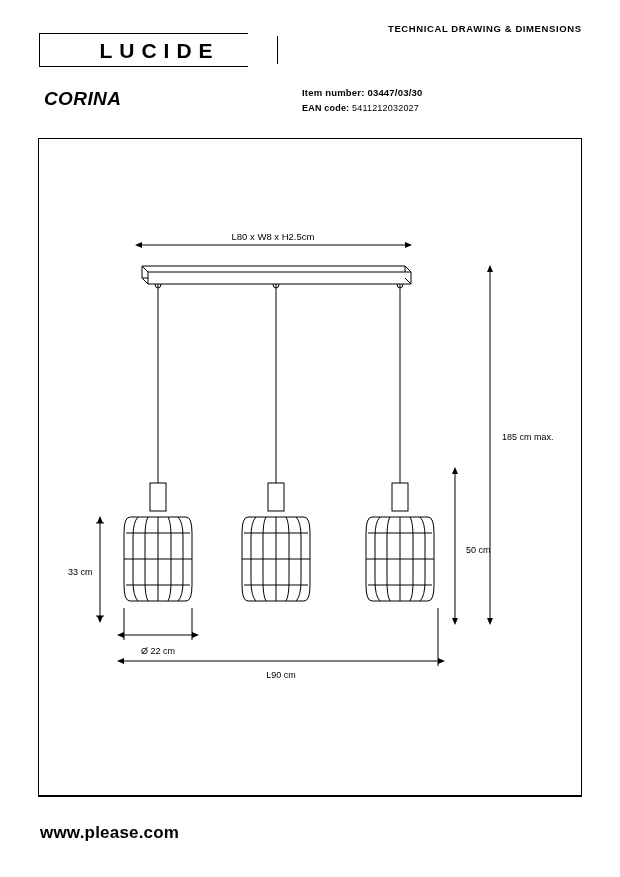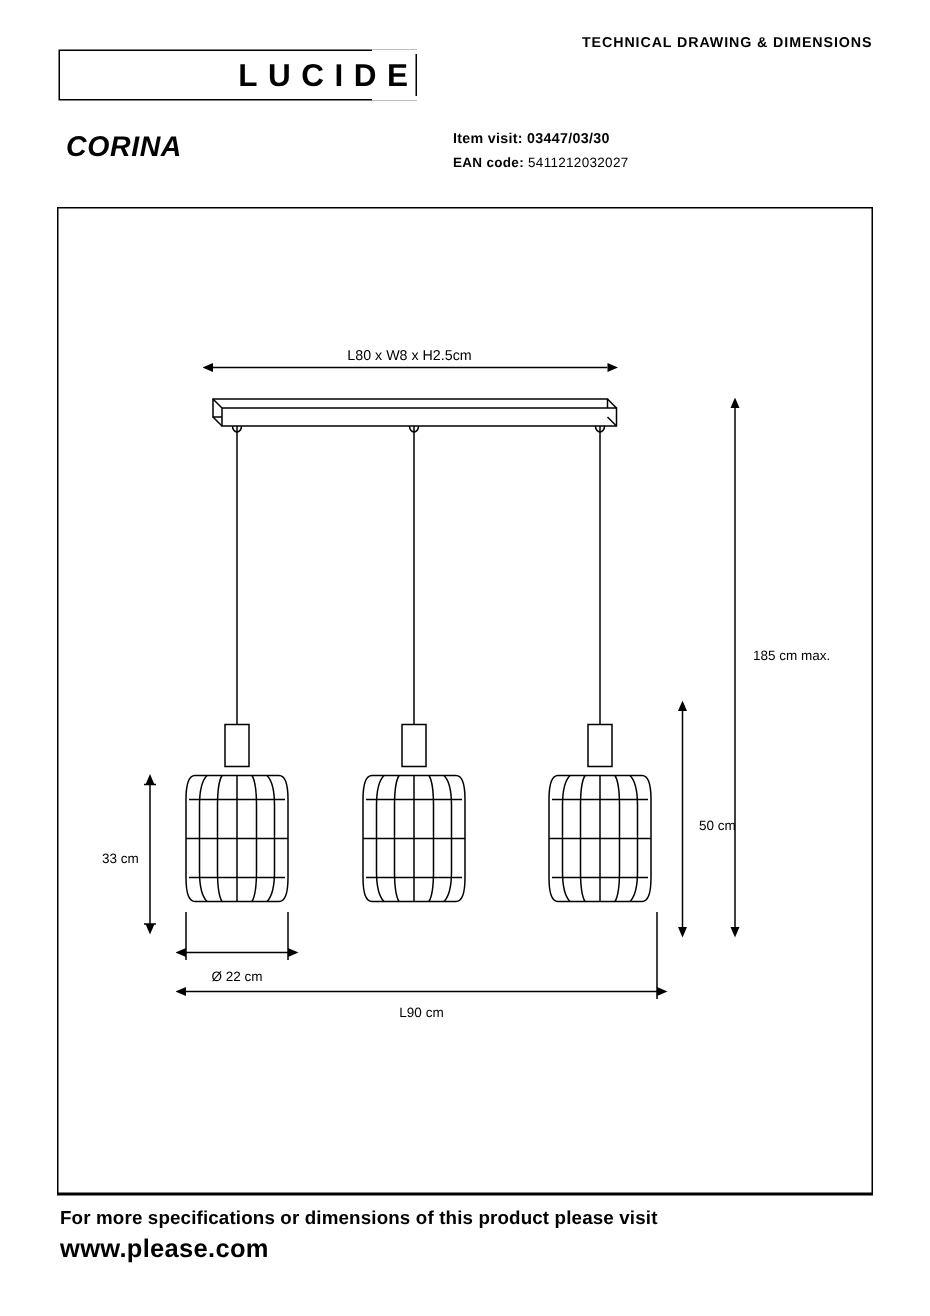--- a/index.html
+++ b/index.html
@@ -31,21 +31,21 @@
     height: 34px;
     border: 1.5px solid #000;
     box-sizing: border-box;
   }
   .logo-text {
     position: absolute;
     left: 0; top: 0;
     width: 239px;
     height: 34px;
     line-height: 34px;
-    text-align: right;
+    text-align: center;
     font-size: 21px;
     font-weight: bold;
     letter-spacing: 7px;
     font-family: "Liberation Sans", sans-serif;
   }
   
   .logo-cut {
     position: absolute;
     background: #ffffff;
   }
@@ -149,21 +149,21 @@
   <div class="logo-cut l1"></div>
   <div class="logo-cut l2"></div>
   <div class="logo-cut l3"></div>
   <div class="logo-cut l4"></div>
 
   <div class="tech-title">TECHNICAL DRAWING &amp; DIMENSIONS</div>
 
   <div class="product-name">CORINA</div>
 
   <div class="item-number">
-    <span>Item visit:</span>
+    <span>Item number:</span>
     <span class="val">03447/03/30</span>
   </div>
   <div class="ean">
     <span class="lbl">EAN code:</span>
     <span>5411212032027</span>
   </div>
 
   <div class="frame"></div>
 
   <svg class="drawing" viewBox="0 0 544 658">
@@ -249,16 +249,15 @@
 
     <text x="235" y="102" font-family="Liberation Sans, sans-serif" font-size="9.5" text-anchor="middle" fill="#000">L80 x W8 x H2.5cm</text>
     <text x="464" y="302" font-family="Liberation Sans, sans-serif" font-size="9" fill="#000">185 cm max.</text>
     <text x="428" y="415" font-family="Liberation Sans, sans-serif" font-size="9" fill="#000">50 cm</text>
     <text x="30" y="437" font-family="Liberation Sans, sans-serif" font-size="9" fill="#000">33 cm</text>
     <text x="120" y="516" font-family="Liberation Sans, sans-serif" font-size="9" text-anchor="middle" fill="#000">Ø 22 cm</text>
     <text x="243" y="540" font-family="Liberation Sans, sans-serif" font-size="9" text-anchor="middle" fill="#000">L90 cm</text>
   </svg>
 
   <div class="footer-rule"></div>
-  <div class="footer-text">For more specifications or dimensions of this product please visit</div>
   <div class="footer-url">www.please.com</div>
 
 </div>
 
 </body></html>

